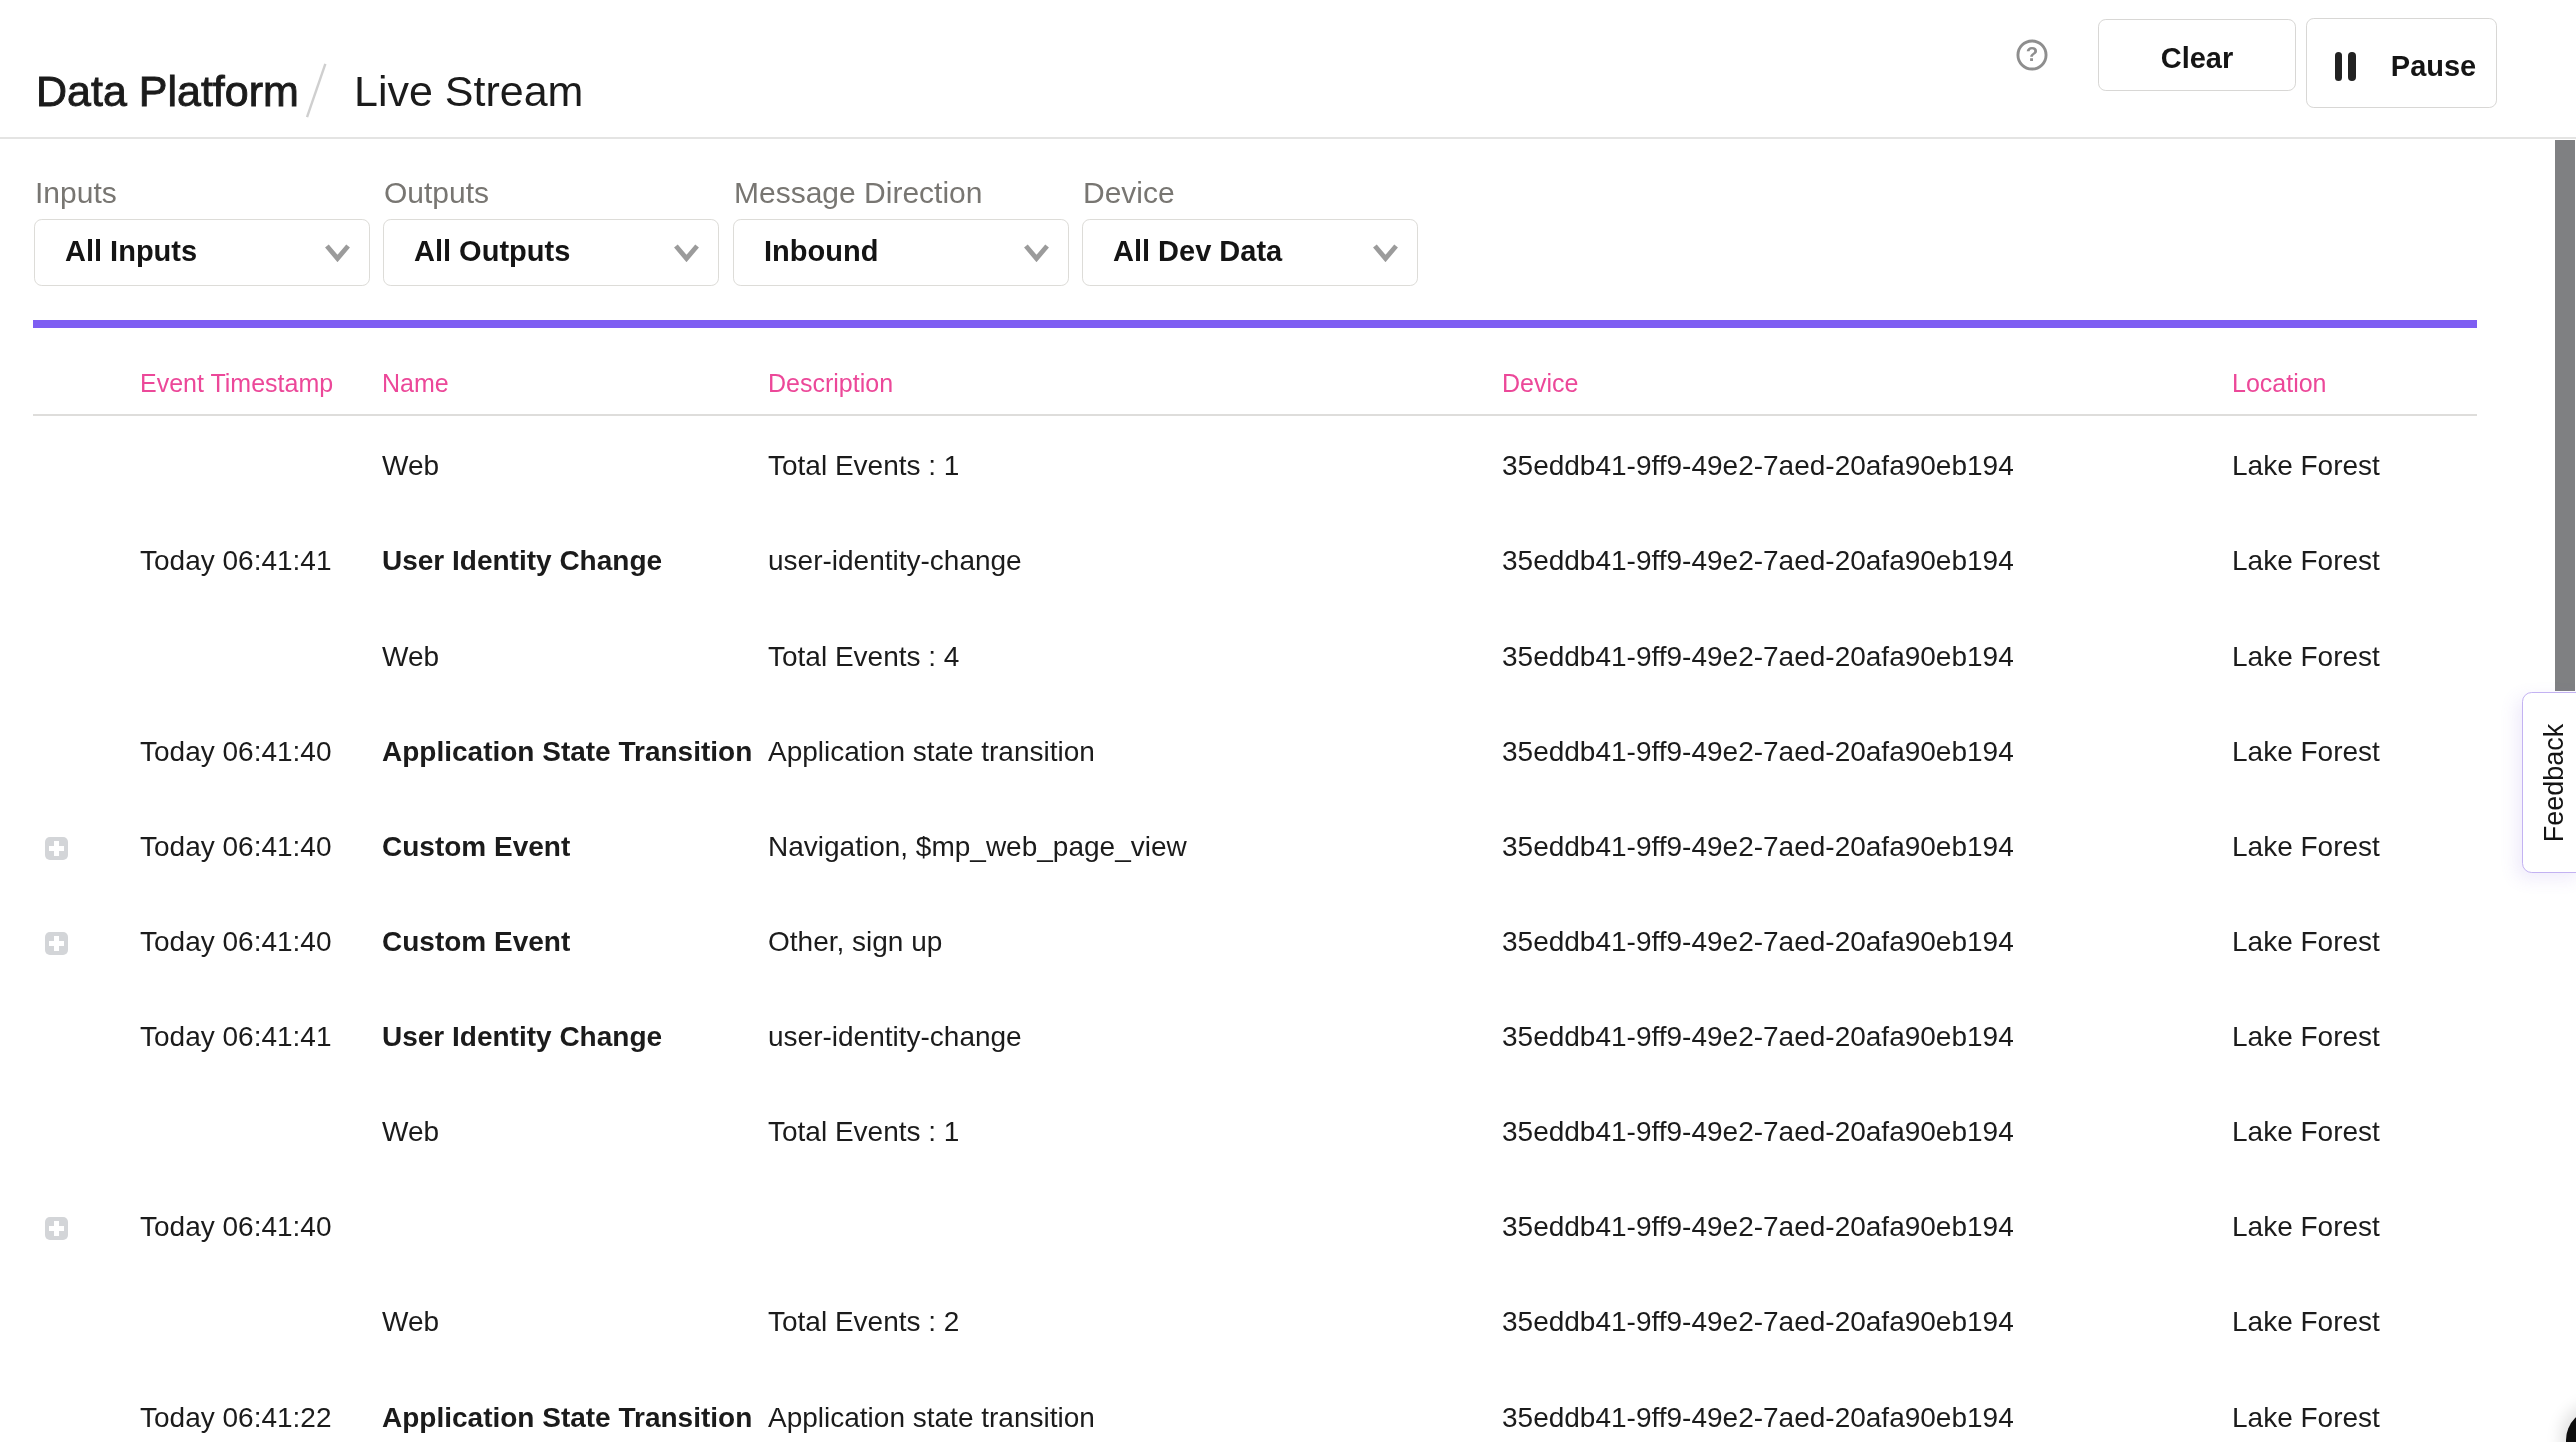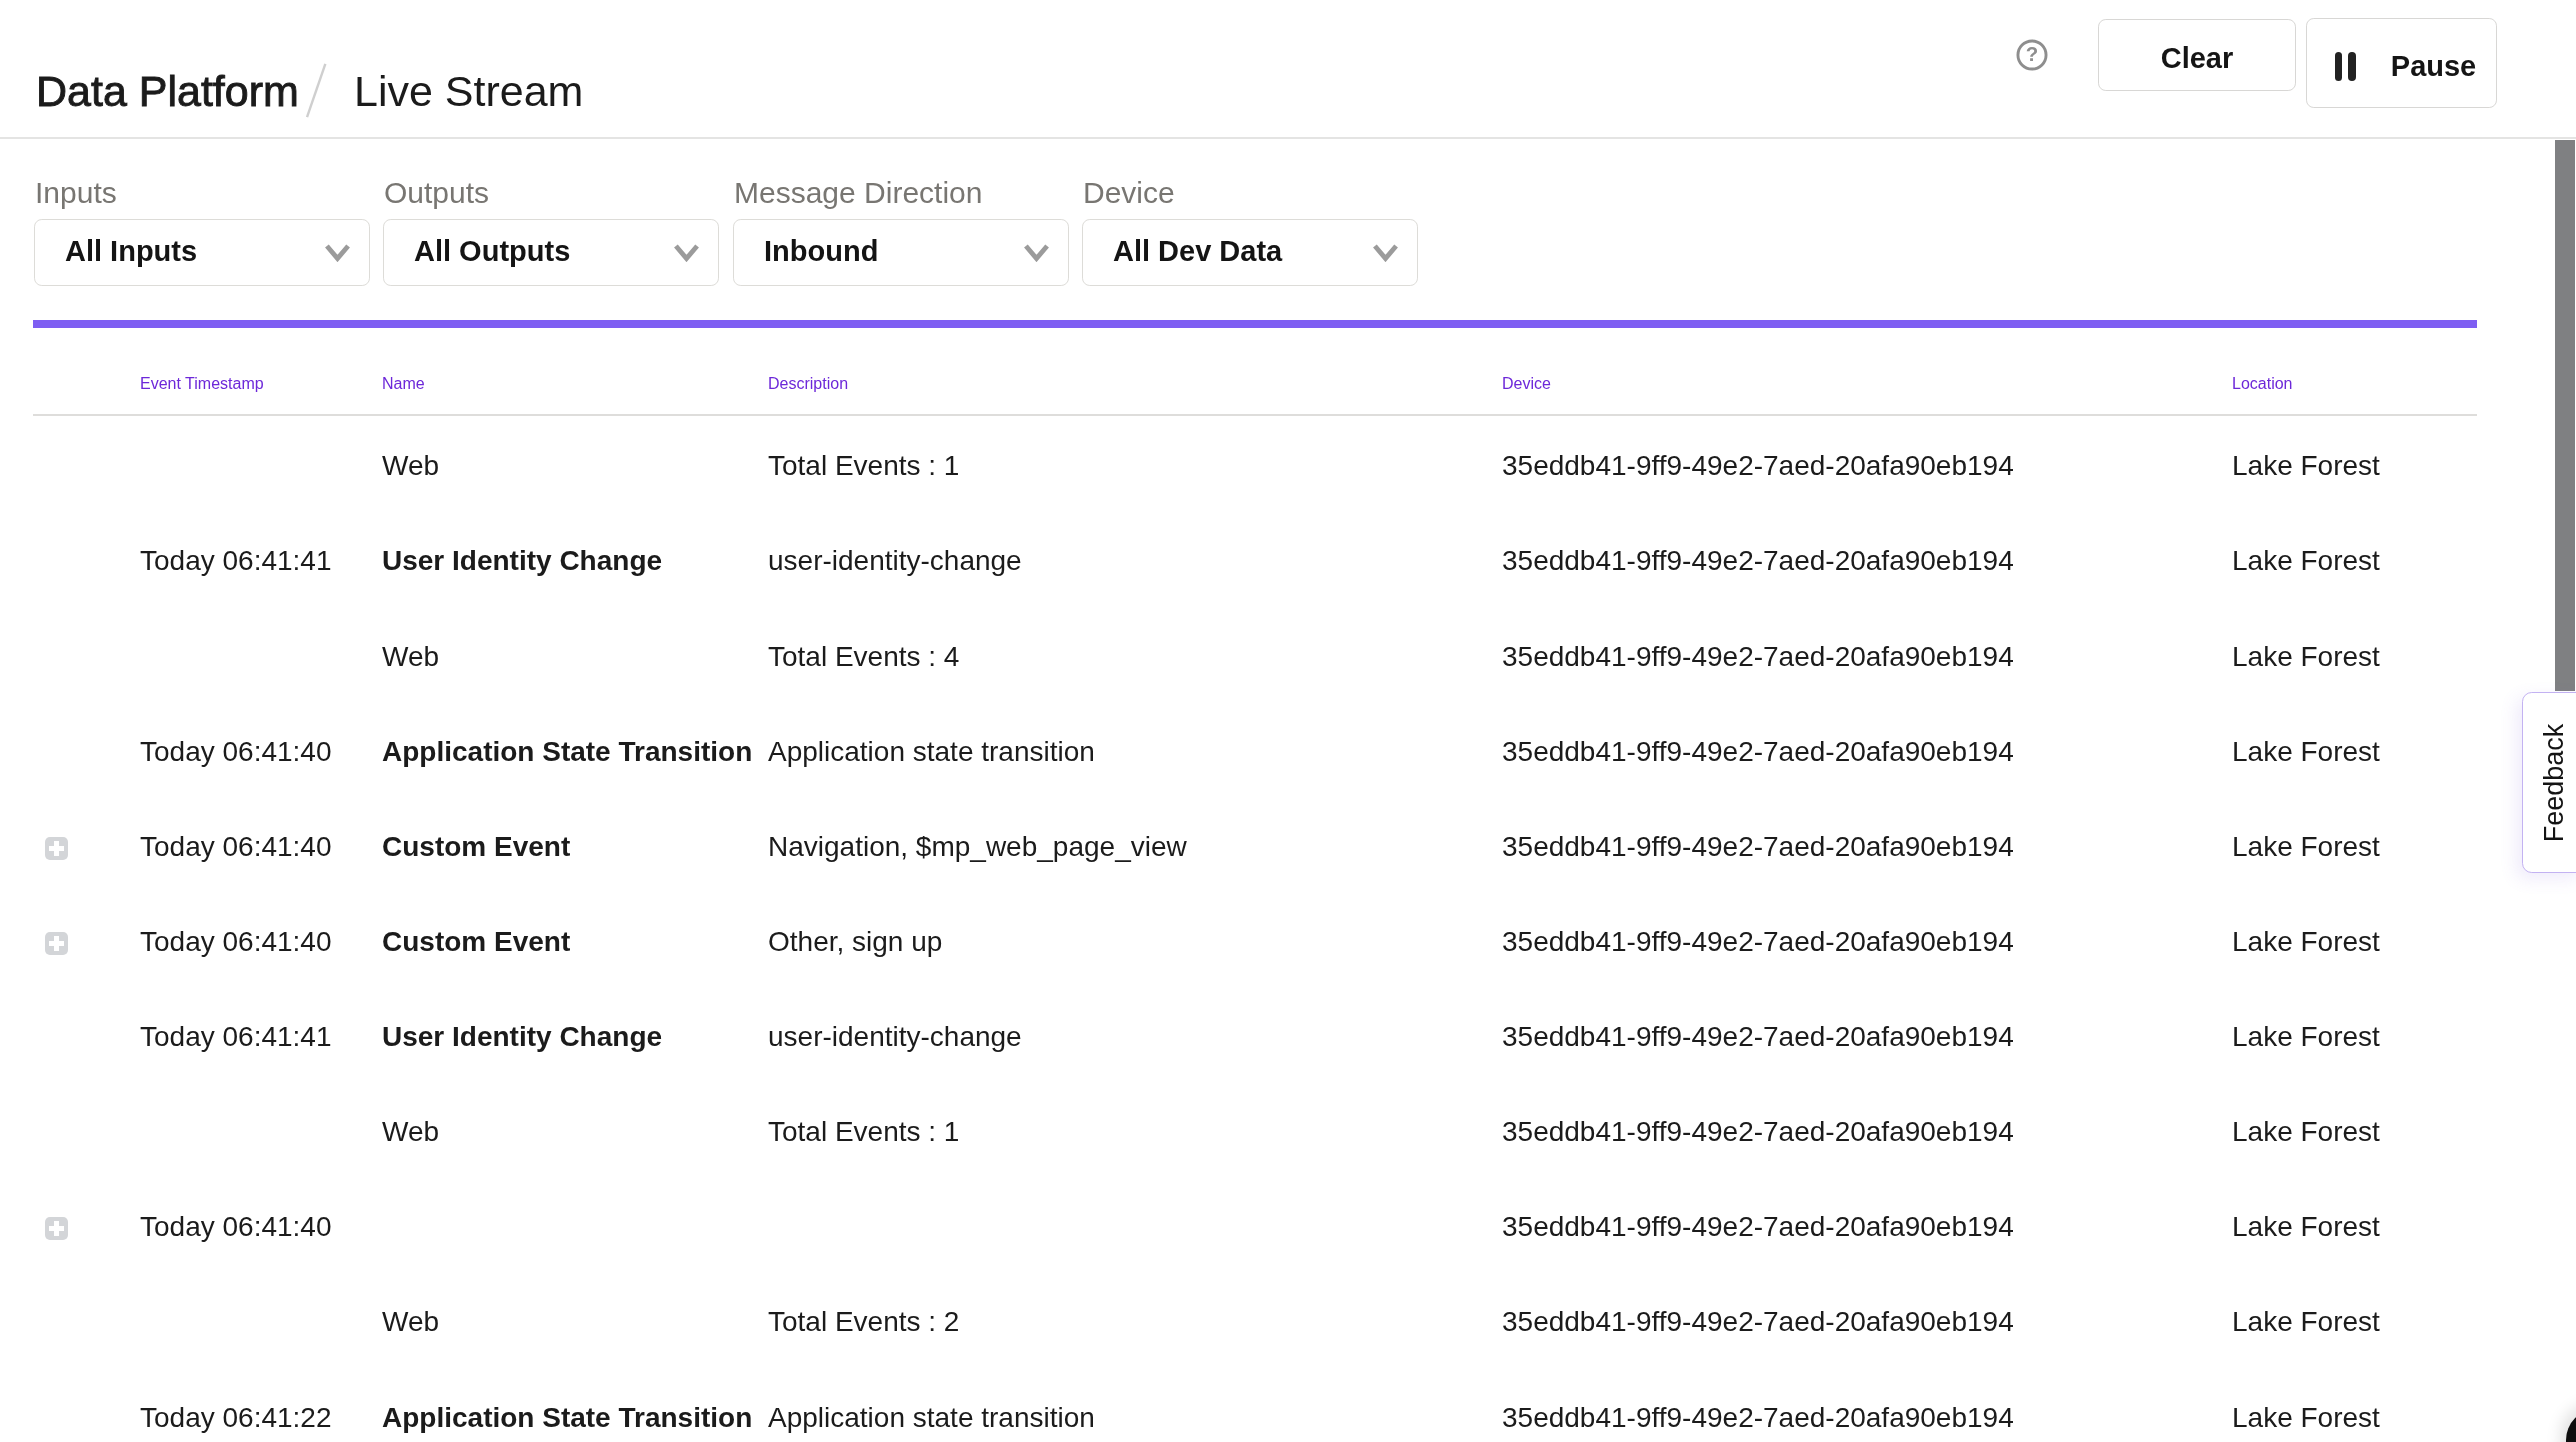--- a/index.html
+++ b/index.html
@@ -29,21 +29,21 @@
   .fbox { position:absolute; top:219px; height:67px; width:336px;
     border:1.9px solid #ddDCd8; border-radius:7.8px; background:#fff; }
   .fbox .val { position:absolute; left:30px; top:0; height:63px; line-height:63px;
     font-size:29px; font-weight:700; color:#141414; }
   .fbox svg.chev { position:absolute; right:18.4px; top:23px; }
 
   
   .purple { position:absolute; left:33px; top:320px; width:2444px; height:7.8px; background:#7e5ef2; }
 
   
-  .th { position:absolute; top:367px; height:33px; line-height:33px; font-size:16px; color:#6d28d9; }
+  .th { position:absolute; top:367px; height:33px; line-height:33px; font-size:25px; color:#ec4899; }
   .hdrline { position:absolute; left:33px; top:414px; width:2444px; height:1.9px; background:#dedddb; }
 
   .row { position:absolute; left:0; width:2576px; height:95px; }
   .cell { position:absolute; top:0; height:95px; line-height:95px; font-size:28px; white-space:nowrap; }
   .c-ts   { left:140px; }
   .c-name { left:382px; }
   .c-desc { left:768px; }
   .c-dev  { left:1502px; }
   .c-loc  { left:2232px; }
   .bold { font-weight:700; }

